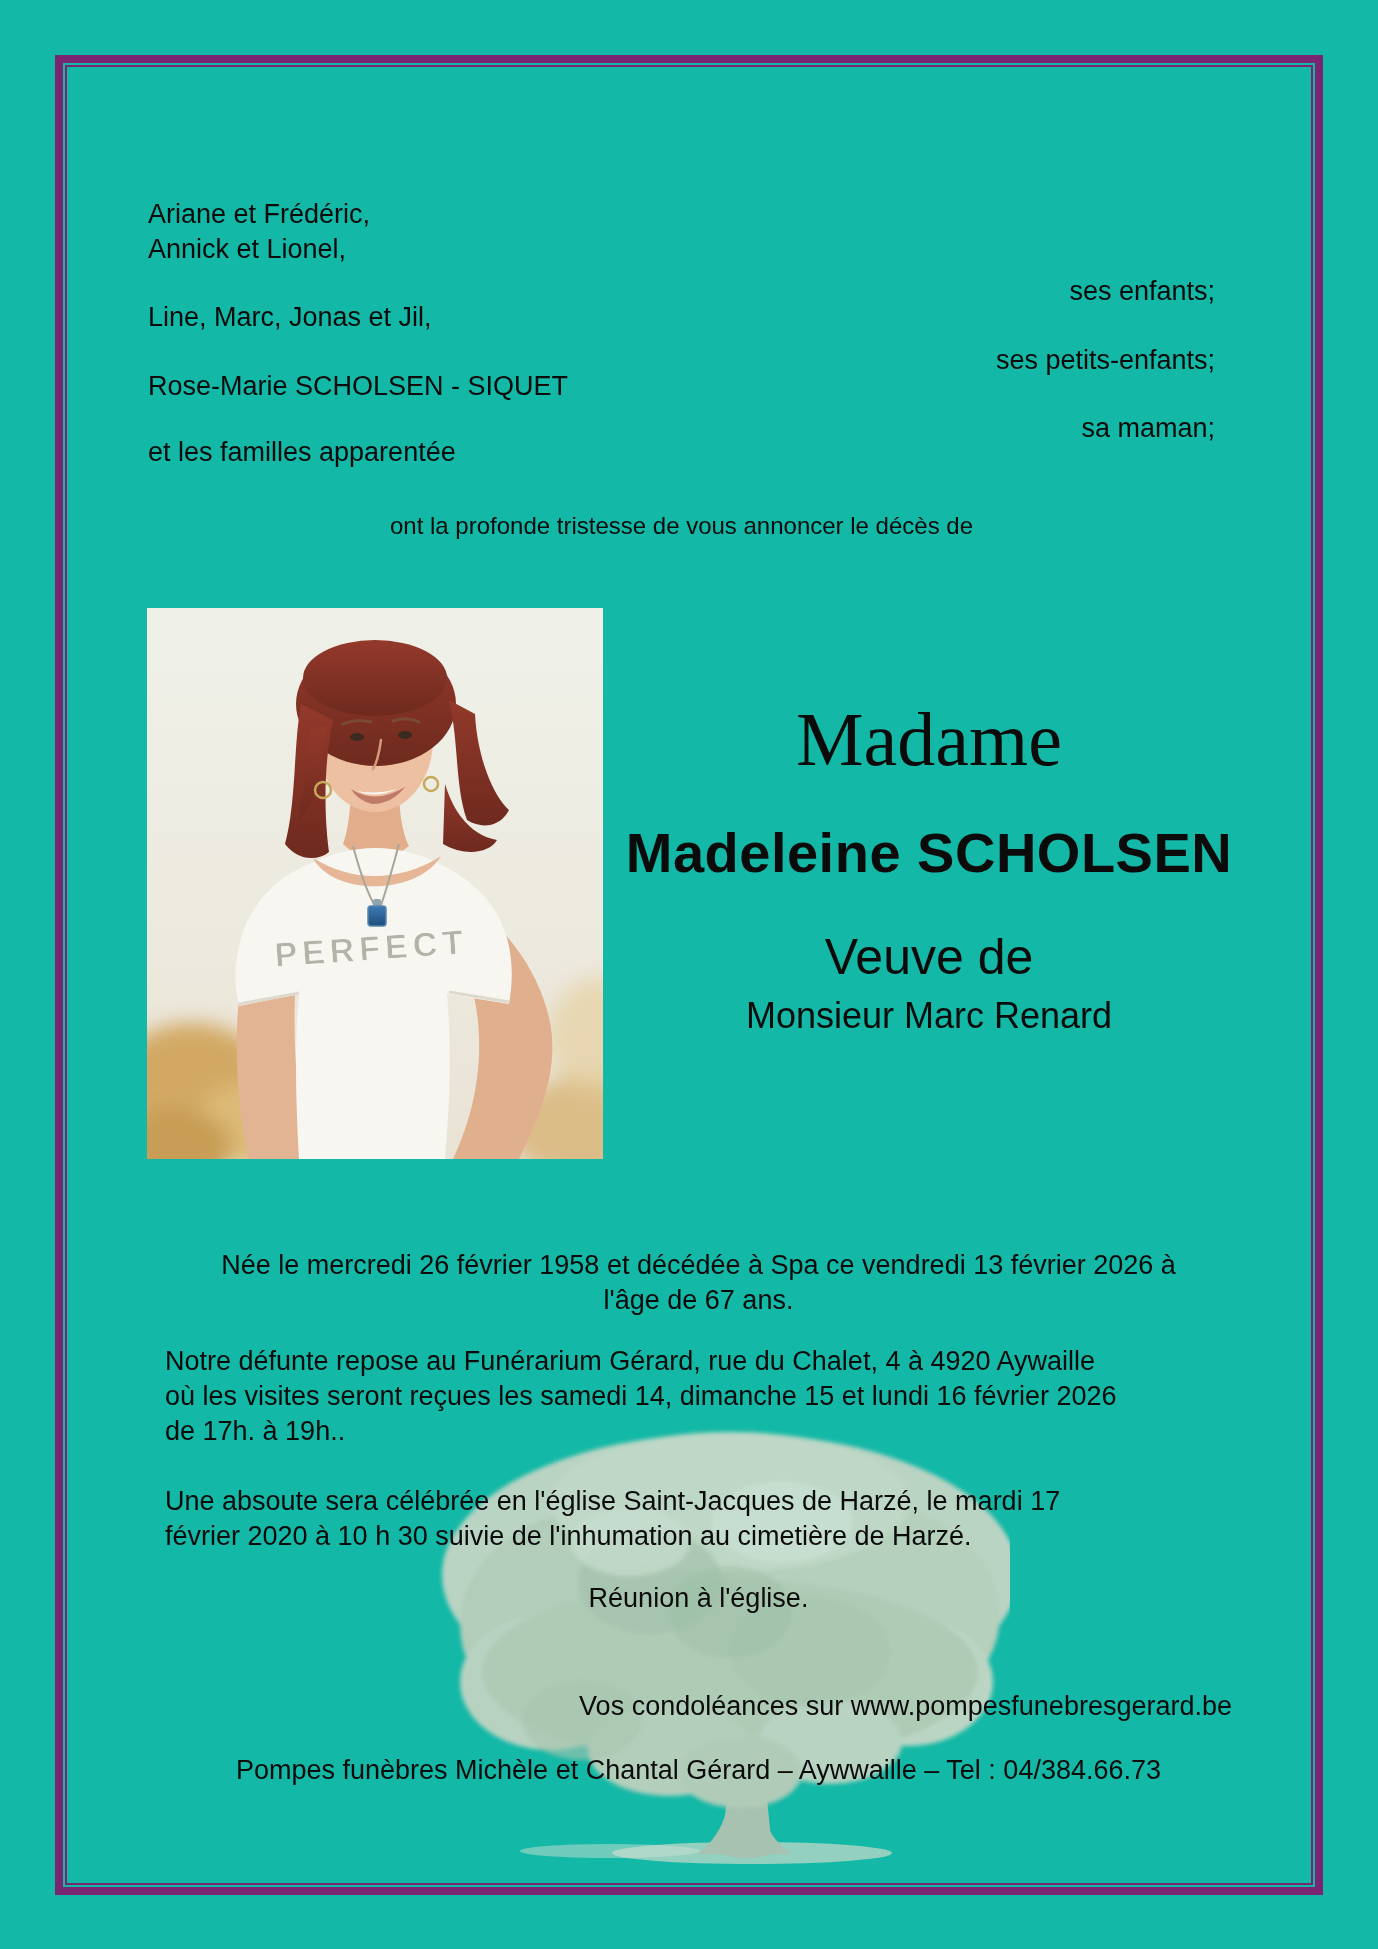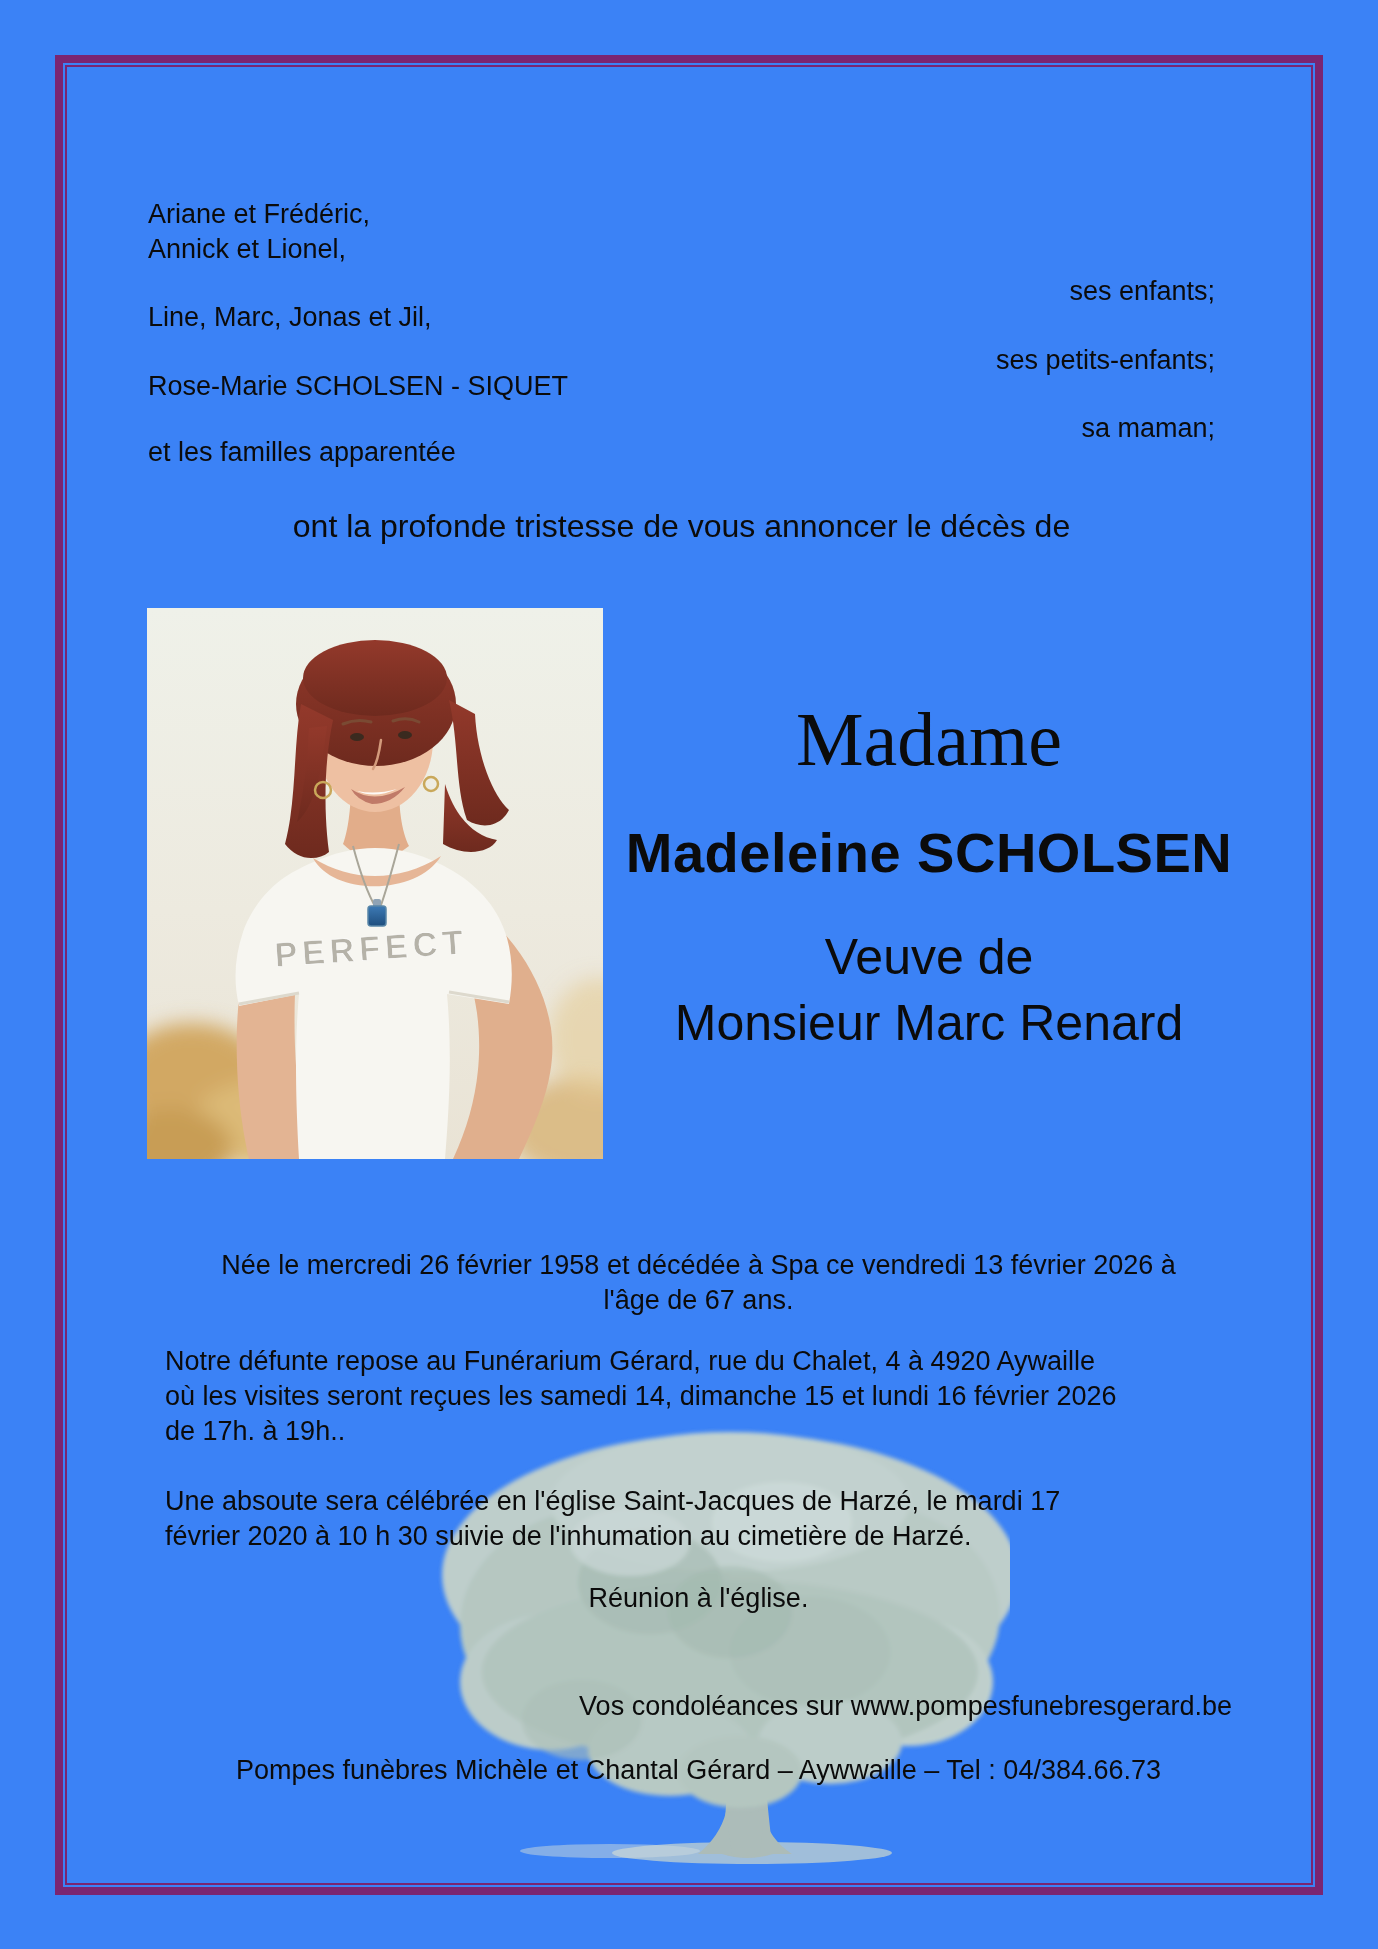--- a/index.html
+++ b/index.html
@@ -1,49 +1,49 @@
 <!DOCTYPE html>
 <html><head>
 <meta charset="utf-8">
 <style>
   html,body { margin:0; padding:0; background:#ffffff; }
   .page {
-    position:relative; width:1378px; height:1949px; background:#3b82f6;
+    position:relative; width:1378px; height:1949px; background:#14b8a6;
     font-family:"Liberation Sans", sans-serif; color:#0b0b0b; overflow:hidden;
   }
   
   .frame-outer {
     position:absolute; left:55px; top:55px; width:1268px; height:1840px;
     border:8px solid #7a2572; box-sizing:border-box; z-index:3; pointer-events:none;
   }
   .frame-inner {
     position:absolute; left:65px; top:65px; width:1248px; height:1820px;
     border:2px solid #7a2572; box-sizing:border-box; z-index:3; pointer-events:none;
   }
   .content { position:absolute; left:148px; top:0; width:1067px; z-index:2; }
 
   
   .intro-line { position:absolute; left:0; width:100%; font-size:27px; line-height:34px; white-space:pre; }
   .al-left  { text-align:left; }
   .al-right { text-align:right; }
   .t1 { top:197px; } .t2 { top:232px; } .t3 { top:274px; } .t4 { top:300px; }
   .t5 { top:343px; } .t6 { top:369px; } .t7 { top:411px; } .t8 { top:435px; }
   .announcement { position:absolute; top:509px; left:0; width:100%; text-align:center;
-                  font-size:32px; line-height:34px; }
+                  font-size:24px; line-height:34px; }
 
   
   .photo { position:absolute; left:-1px; top:608px; width:456px; height:551px; z-index:2; }
   .photo svg { display:block; }
 
   
   .name-block { position:absolute; left:477px; top:690px; width:608px; text-align:center; }
   .nb-title  { font-family:"Liberation Serif", serif; font-size:76px; line-height:1.05; font-weight:400; margin-top:10px; }
   .nb-name   { font-size:56px; font-weight:700; line-height:1.05; margin-top:44px; letter-spacing:0.5px; }
   .nb-veuve  { font-size:50px; line-height:1.05; margin-top:48px; }
-  .nb-spouse { font-size:50px; line-height:1.05; margin-top:14px; }
+  .nb-spouse { font-size:36px; line-height:1.05; margin-top:14px; }
 
   
   .para { position:absolute; left:17px; width:100%; font-size:27px; line-height:35px; }
   .p-born     { top:1248px; text-align:center; }
   .p-repose   { top:1344px; text-align:left; }
   .p-ceremony { top:1484px; text-align:left; }
   .p-reunion  { top:1581px; text-align:center; }
   .p-condolences { top:1689px; text-align:right; }
   .p-funeral     { top:1753px; text-align:center; }
 

